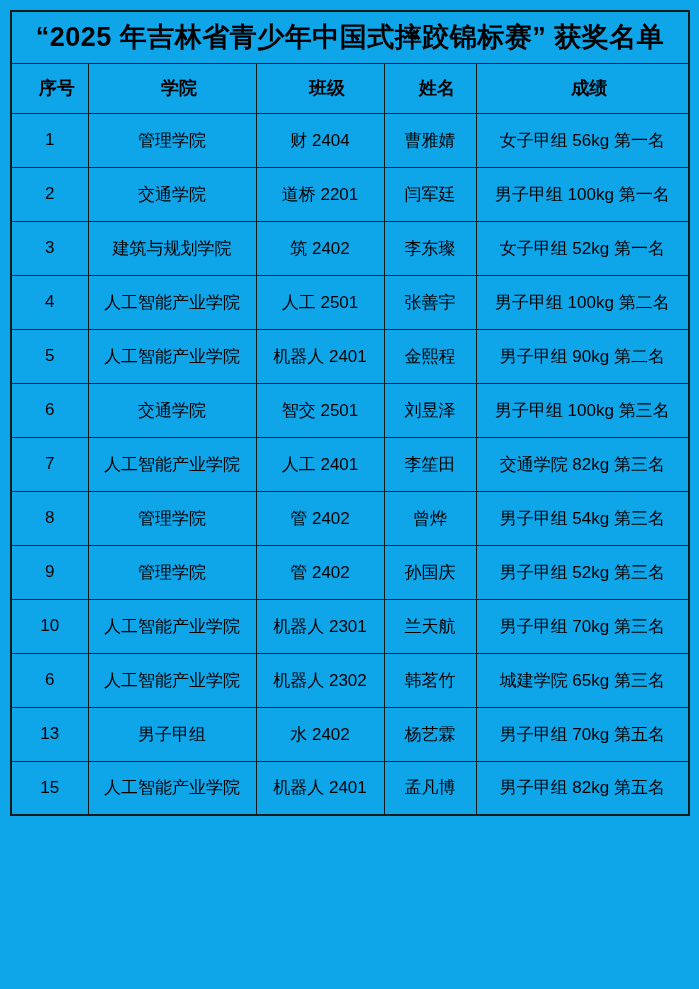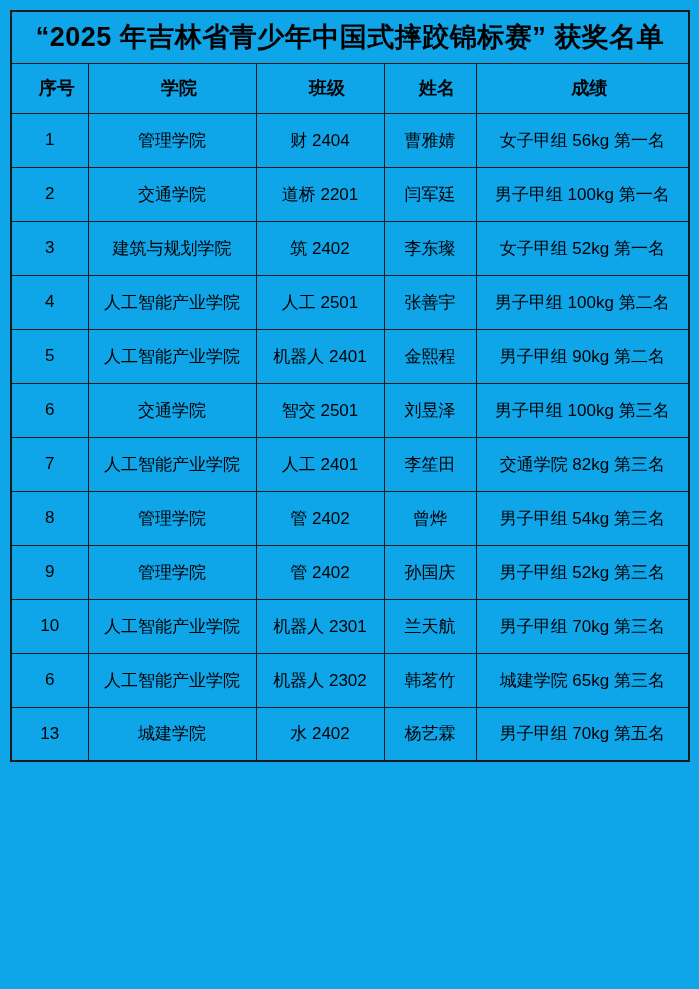--- a/index.html
+++ b/index.html
@@ -145,21 +145,28 @@
     </tr>
         <tr class="data-row">
       <td>6</td>
       <td>人工智能产业学院</td>
       <td>机器人 2302</td>
       <td>韩茗竹</td>
       <td>城建学院 65kg 第三名</td>
     </tr>
         <tr class="data-row">
       <td>13</td>
-      <td>城建学院</td>
+      <td>男子甲组</td>
       <td>水 2402</td>
       <td>杨艺霖</td>
       <td>男子甲组 70kg 第五名</td>
+    </tr>
+        <tr class="data-row">
+      <td>15</td>
+      <td>人工智能产业学院</td>
+      <td>机器人 2401</td>
+      <td>孟凡博</td>
+      <td>男子甲组 82kg 第五名</td>
     </tr>
       </tbody>
   </table>
 
 </div>
 
 </body></html>

